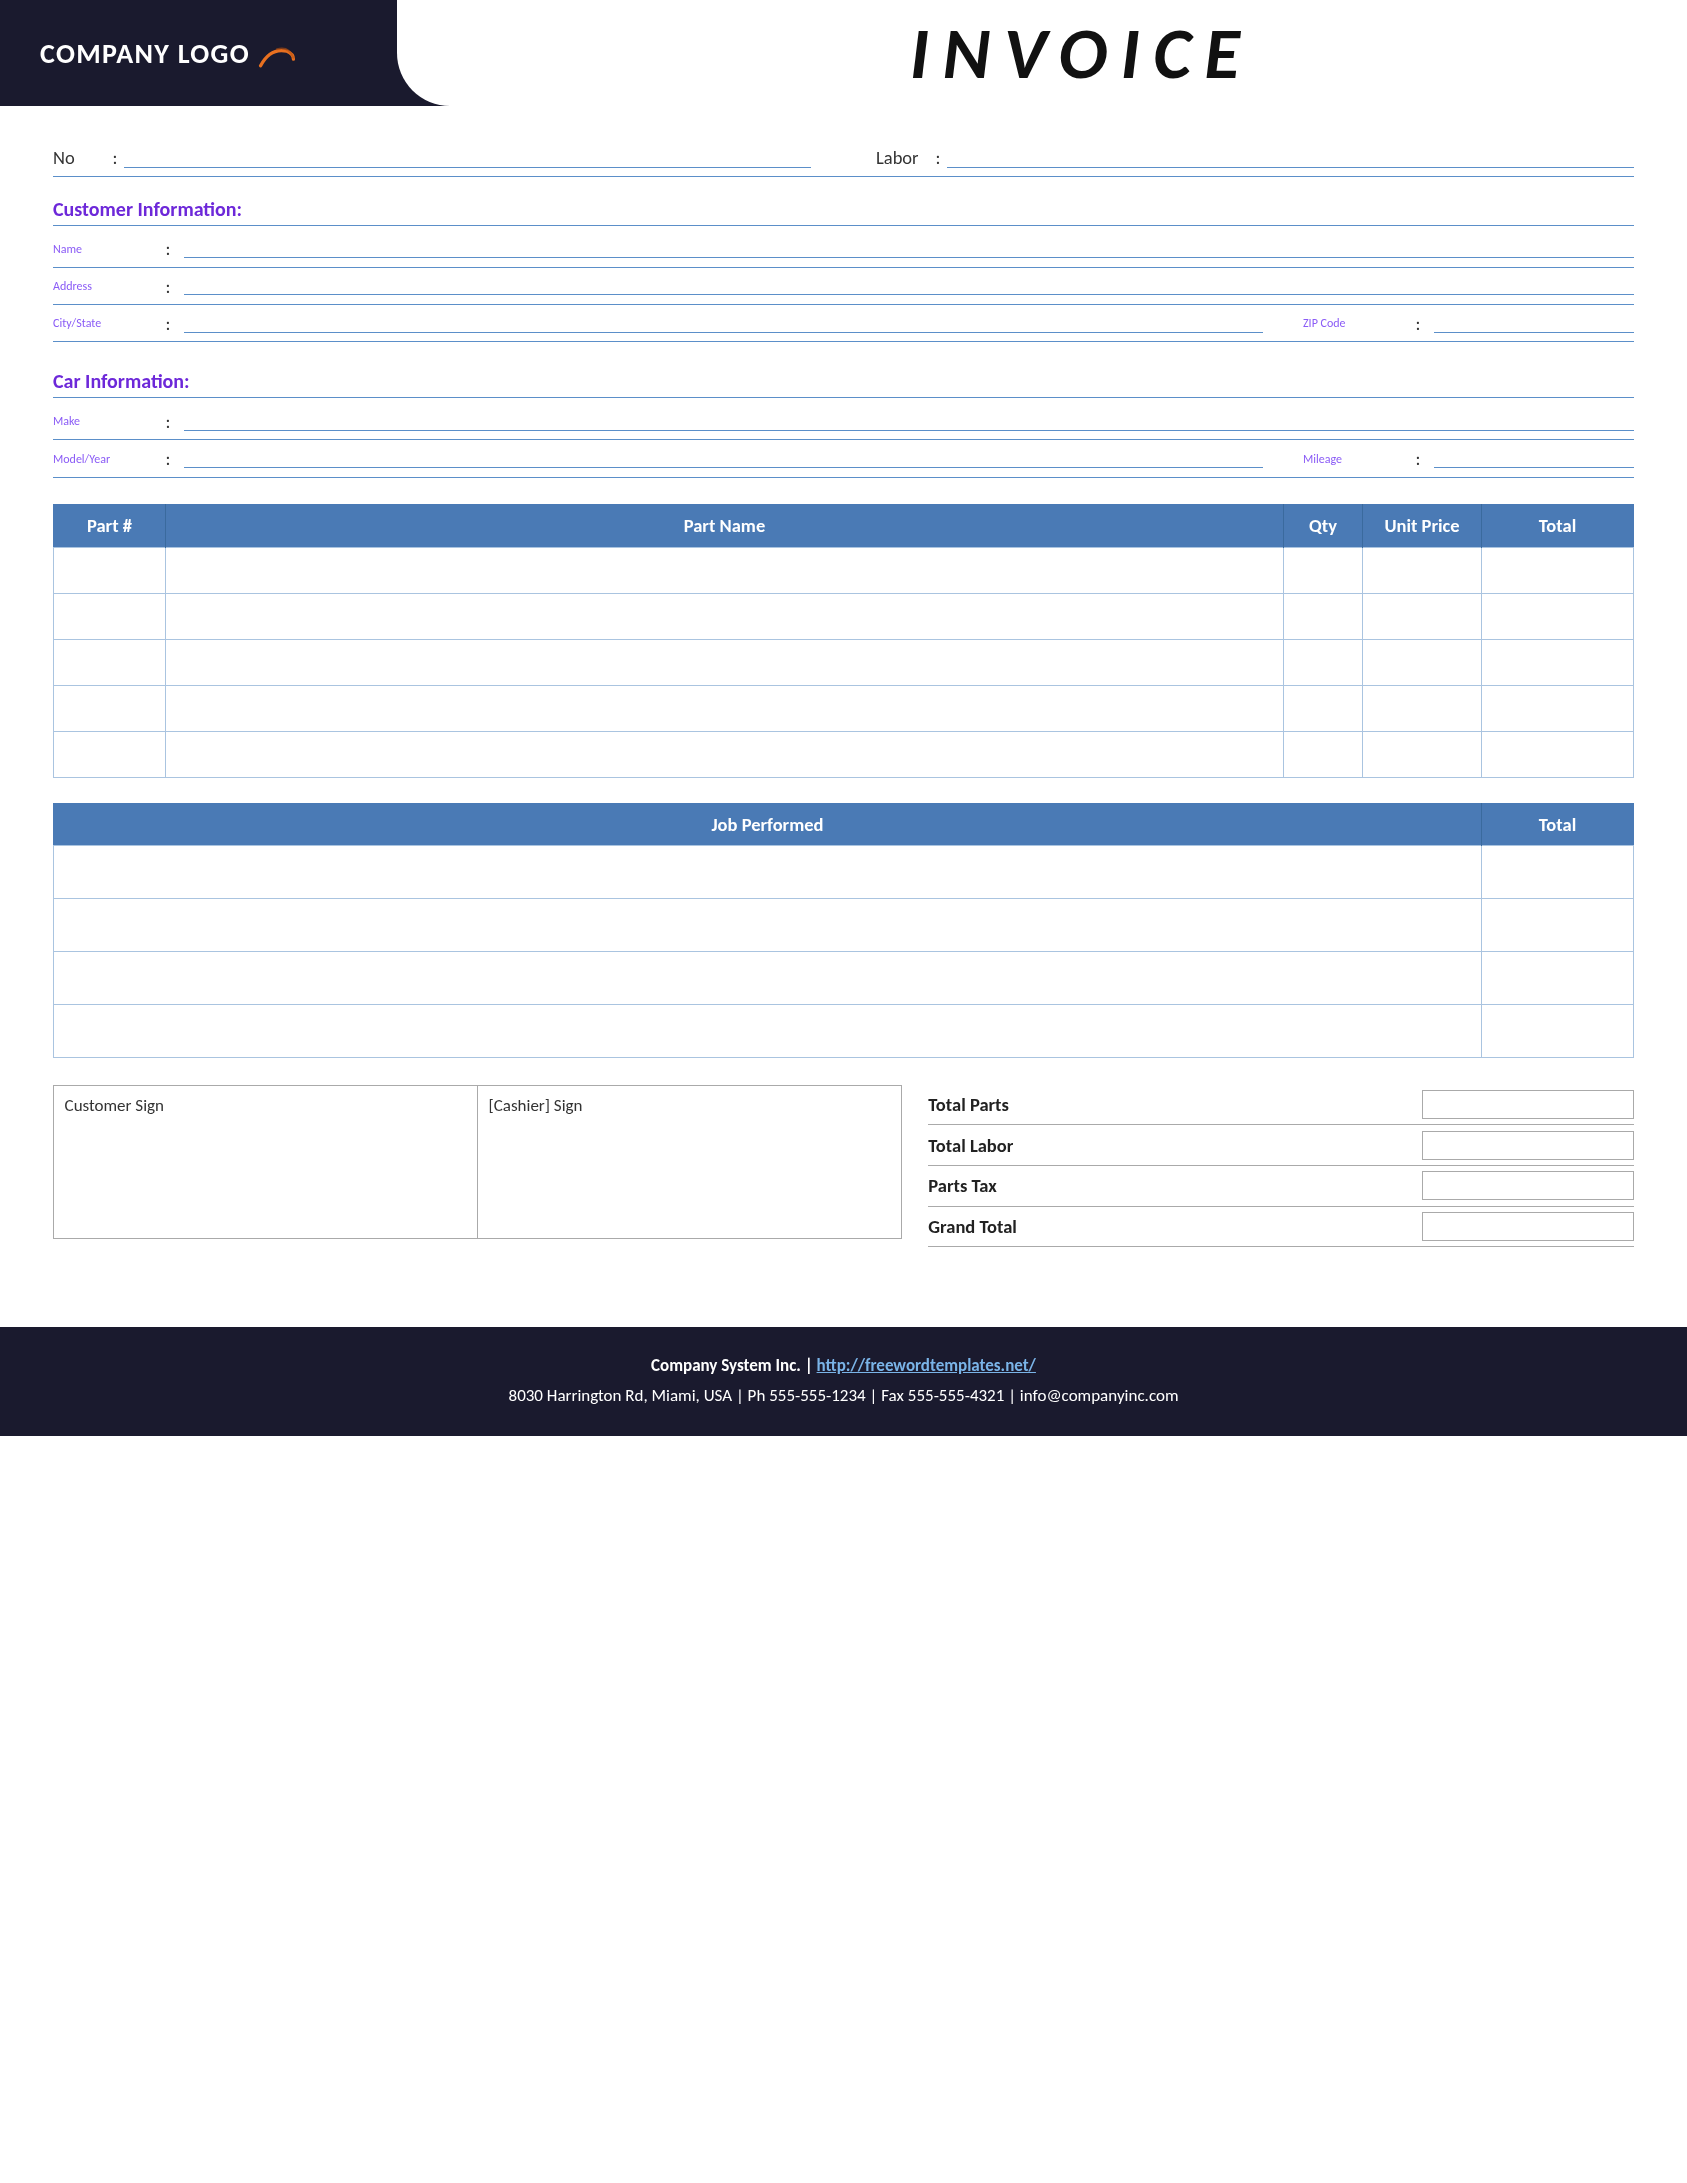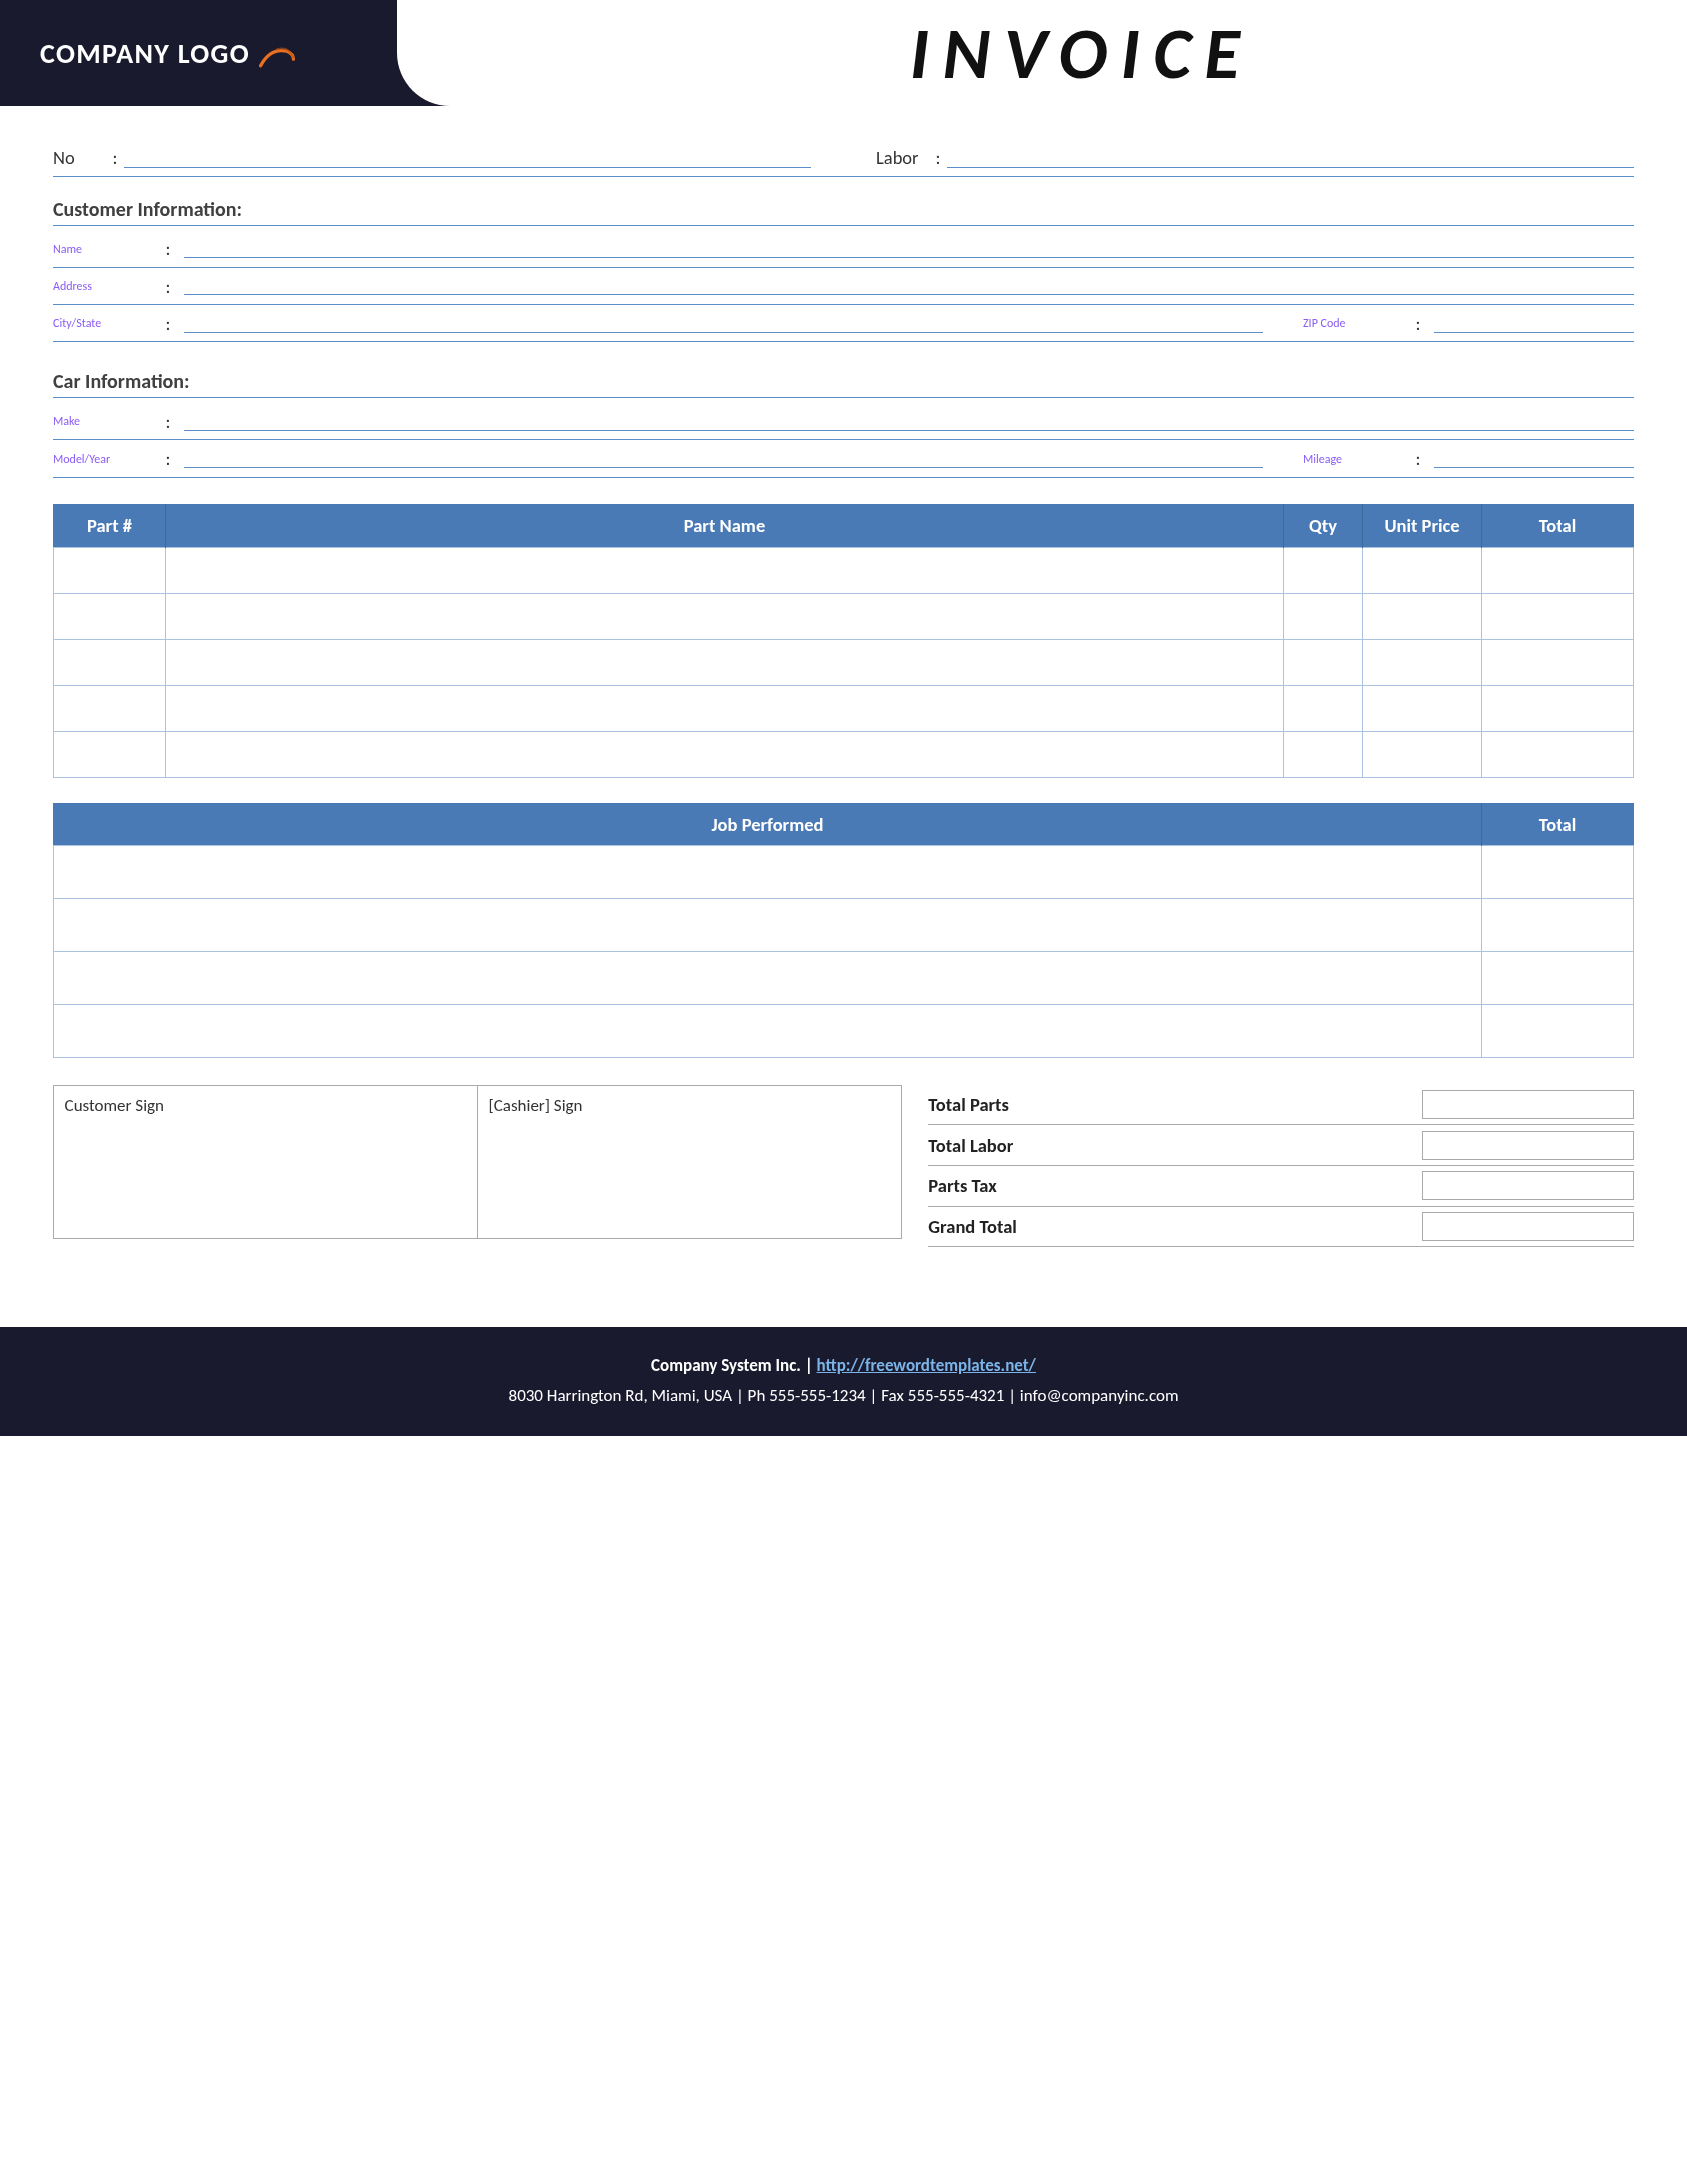--- a/index.html
+++ b/index.html
@@ -111,21 +111,21 @@
       flex: 1;
       border-bottom: 1.3px solid #5b8fc9;
       height: 20px;
       min-width: 132px;
     }
 
     
     .section-title {
       font-size: 20px;
       font-weight: bold;
-      color: #404040;
+      color: #6d28d9;
       margin: 20px 0 5.3px 0;
       border-bottom: 1.3px solid #5b8fc9;
       padding-bottom: 4px;
     }
     .info-row {
       display: flex;
       align-items: center;
       border-bottom: 0.7px solid #5b8fc9;
       padding: 6.6px 0;
       gap: 0;

